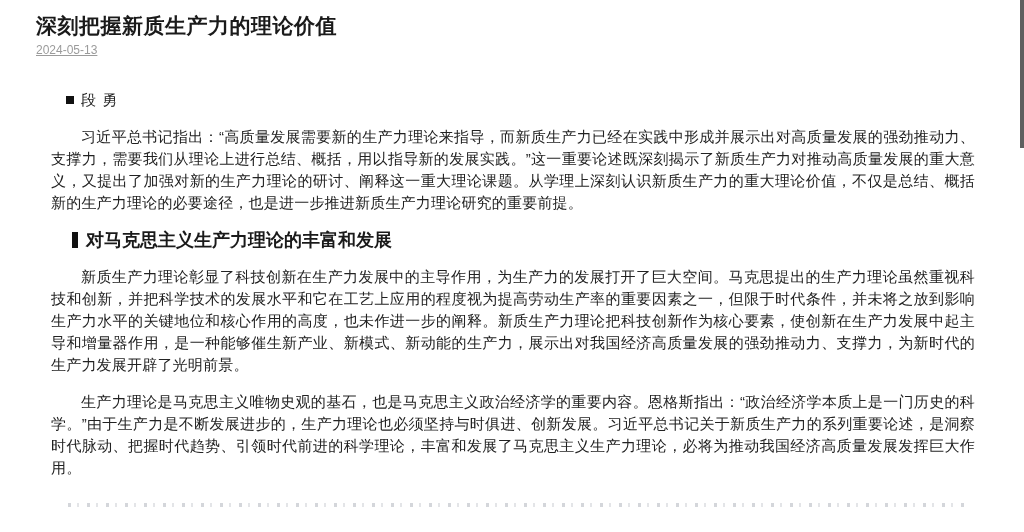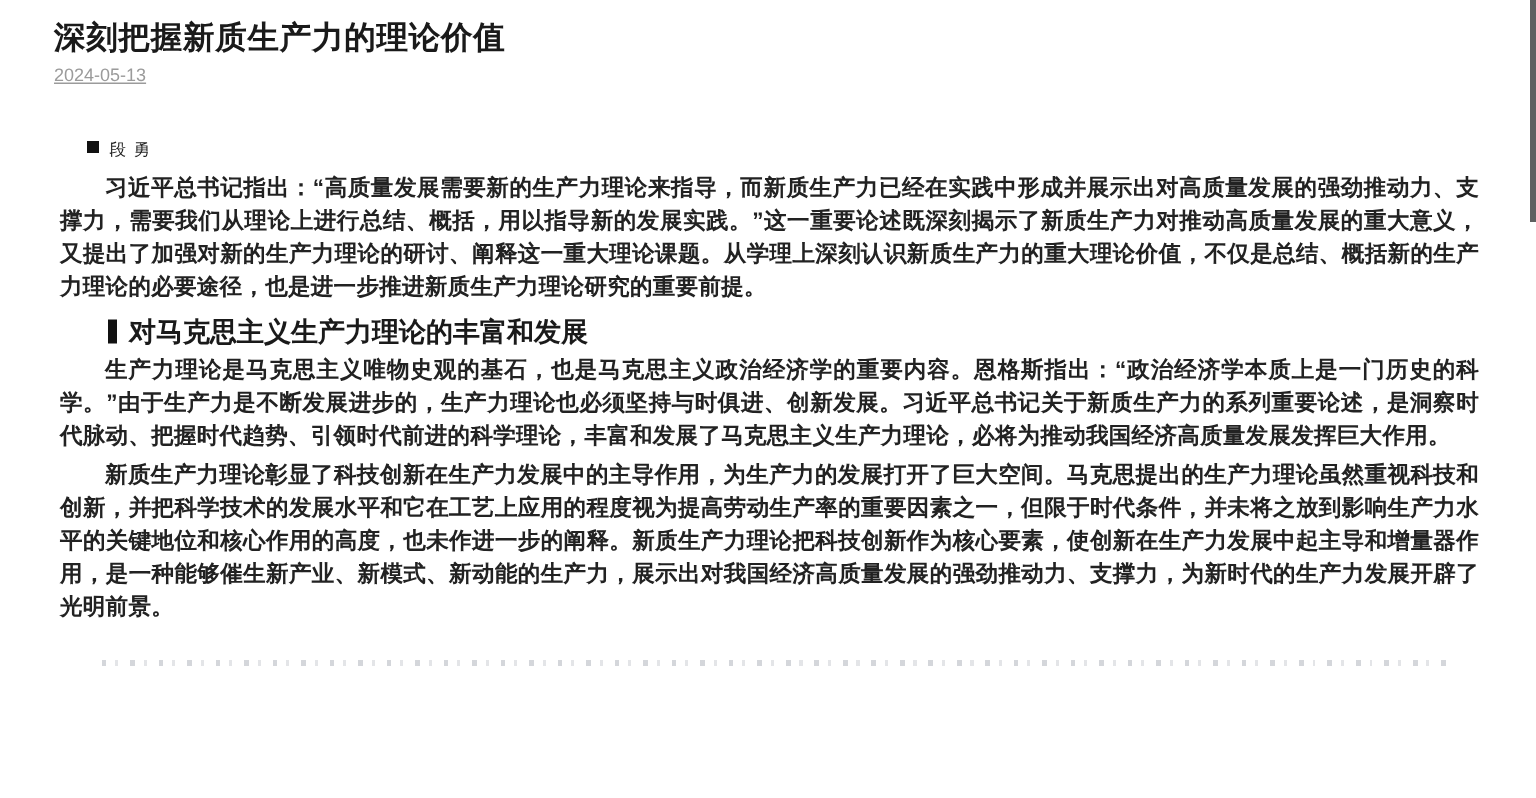--- a/index.html
+++ b/index.html
@@ -27,42 +27,41 @@
   .date {
     margin-top: 5px;
     font-size: 12px;
     line-height: 14px;
     color: #9b9b9b;
     text-decoration: underline;
   }
   .author {
     margin-top: 32px;
     margin-left: 2em;
-    font-size: 11px;
+    font-size: 15px;
     line-height: 22px;
     color: #1f1f1f;
     letter-spacing: 1px;
   }
   .author .sq {
     display: inline-block;
     width: 8px;
     height: 8px;
     background: #111111;
     margin-right: 7px;
     vertical-align: 1px;
   }
   p.body-para {
-    margin: 4px;
+    margin: 15px;
     font-size: 15px;
     line-height: 22px;
     color: #222222;
     text-align: justify;
     text-indent: 2em;
     letter-spacing: 0.2px;
-    font-weight: bold;
   }
   .p1 { margin-top: 16px; }
   .p2 { margin-top: 22px; }
   .p3 { margin-top: 22px; }
   .section-heading {
     margin-top: 7px;
     margin-left: 2em;
     font-size: 18px;
     line-height: 22px;
     color: #1a1a1a;
@@ -119,23 +118,23 @@
   <div class="author">
     <span class="sq"></span><span>段 勇</span>
   </div>
 
   <p class="body-para p1">习近平总书记指出：“高质量发展需要新的生产力理论来指导，而新质生产力已经在实践中形成并展示出对高质量发展的强劲推动力、支撑力，需要我们从理论上进行总结、概括，用以指导新的发展实践。”这一重要论述既深刻揭示了新质生产力对推动高质量发展的重大意义，又提出了加强对新的生产力理论的研讨、阐释这一重大理论课题。从学理上深刻认识新质生产力的重大理论价值，不仅是总结、概括新的生产力理论的必要途径，也是进一步推进新质生产力理论研究的重要前提。</p>
 
   <div class="section-heading">
     <span class="bar"></span><span>对马克思主义生产力理论的丰富和发展</span>
   </div>
 
+  <p class="body-para p3">新质生产力理论彰显了科技创新在生产力发展中的主导作用，为生产力的发展打开了巨大空间。马克思提出的生产力理论虽然重视科技和创新，并把科学技术的发展水平和它在工艺上应用的程度视为提高劳动生产率的重要因素之一，但限于时代条件，并未将之放到影响生产力水平的关键地位和核心作用的高度，也未作进一步的阐释。新质生产力理论把科技创新作为核心要素，使创新在生产力发展中起主导和增量器作用，是一种能够催生新产业、新模式、新动能的生产力，展示出对我国经济高质量发展的强劲推动力、支撑力，为新时代的生产力发展开辟了光明前景。</p>
+
   <p class="body-para p2">生产力理论是马克思主义唯物史观的基石，也是马克思主义政治经济学的重要内容。恩格斯指出：“政治经济学本质上是一门历史的科学。”由于生产力是不断发展进步的，生产力理论也必须坚持与时俱进、创新发展。习近平总书记关于新质生产力的系列重要论述，是洞察时代脉动、把握时代趋势、引领时代前进的科学理论，丰富和发展了马克思主义生产力理论，必将为推动我国经济高质量发展发挥巨大作用。</p>
-
-  <p class="body-para p3">新质生产力理论彰显了科技创新在生产力发展中的主导作用，为生产力的发展打开了巨大空间。马克思提出的生产力理论虽然重视科技和创新，并把科学技术的发展水平和它在工艺上应用的程度视为提高劳动生产率的重要因素之一，但限于时代条件，并未将之放到影响生产力水平的关键地位和核心作用的高度，也未作进一步的阐释。新质生产力理论把科技创新作为核心要素，使创新在生产力发展中起主导和增量器作用，是一种能够催生新产业、新模式、新动能的生产力，展示出对我国经济高质量发展的强劲推动力、支撑力，为新时代的生产力发展开辟了光明前景。</p>
 
   <div class="clipped-line"></div>
 
 </div>
 
 <div class="scrollbar">
   <div class="thumb"></div>
 </div>
 
 </body></html>

